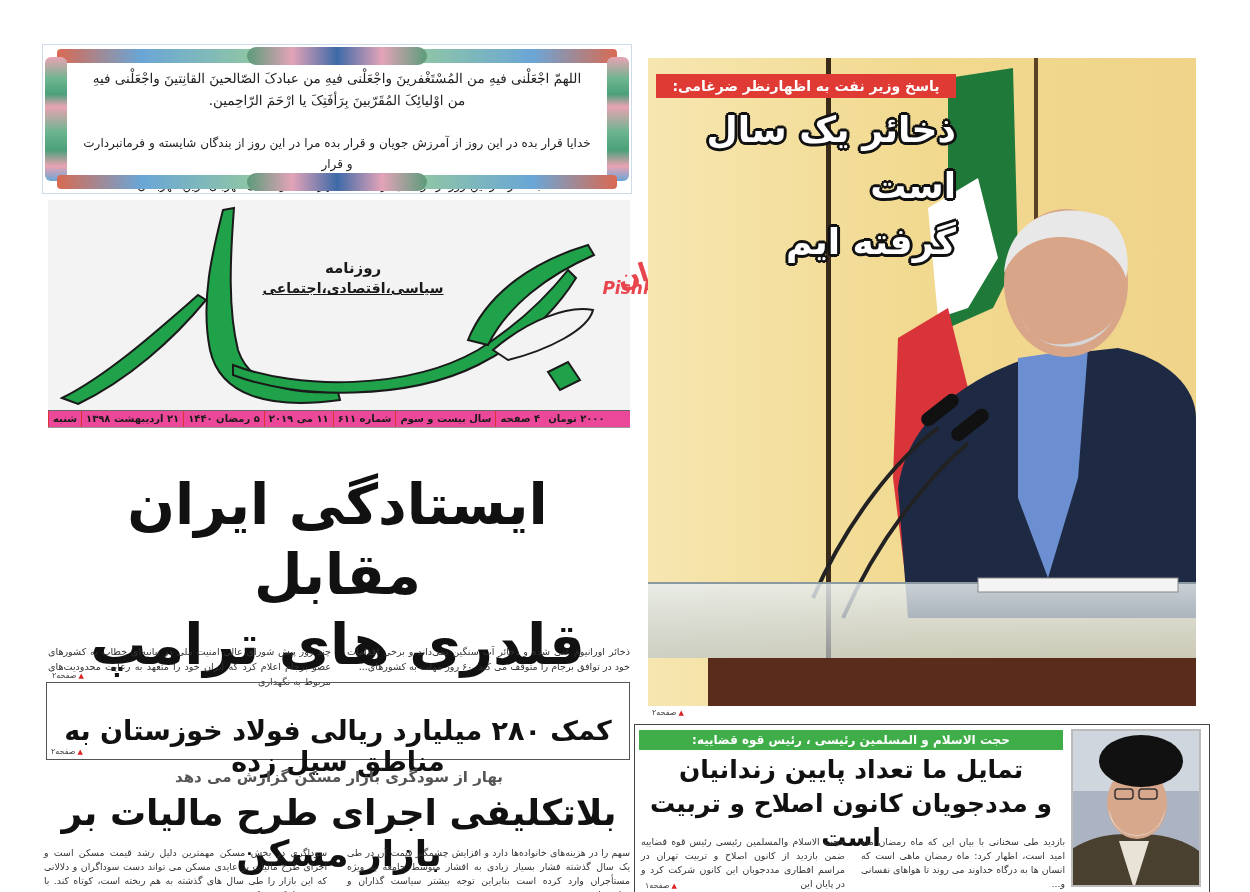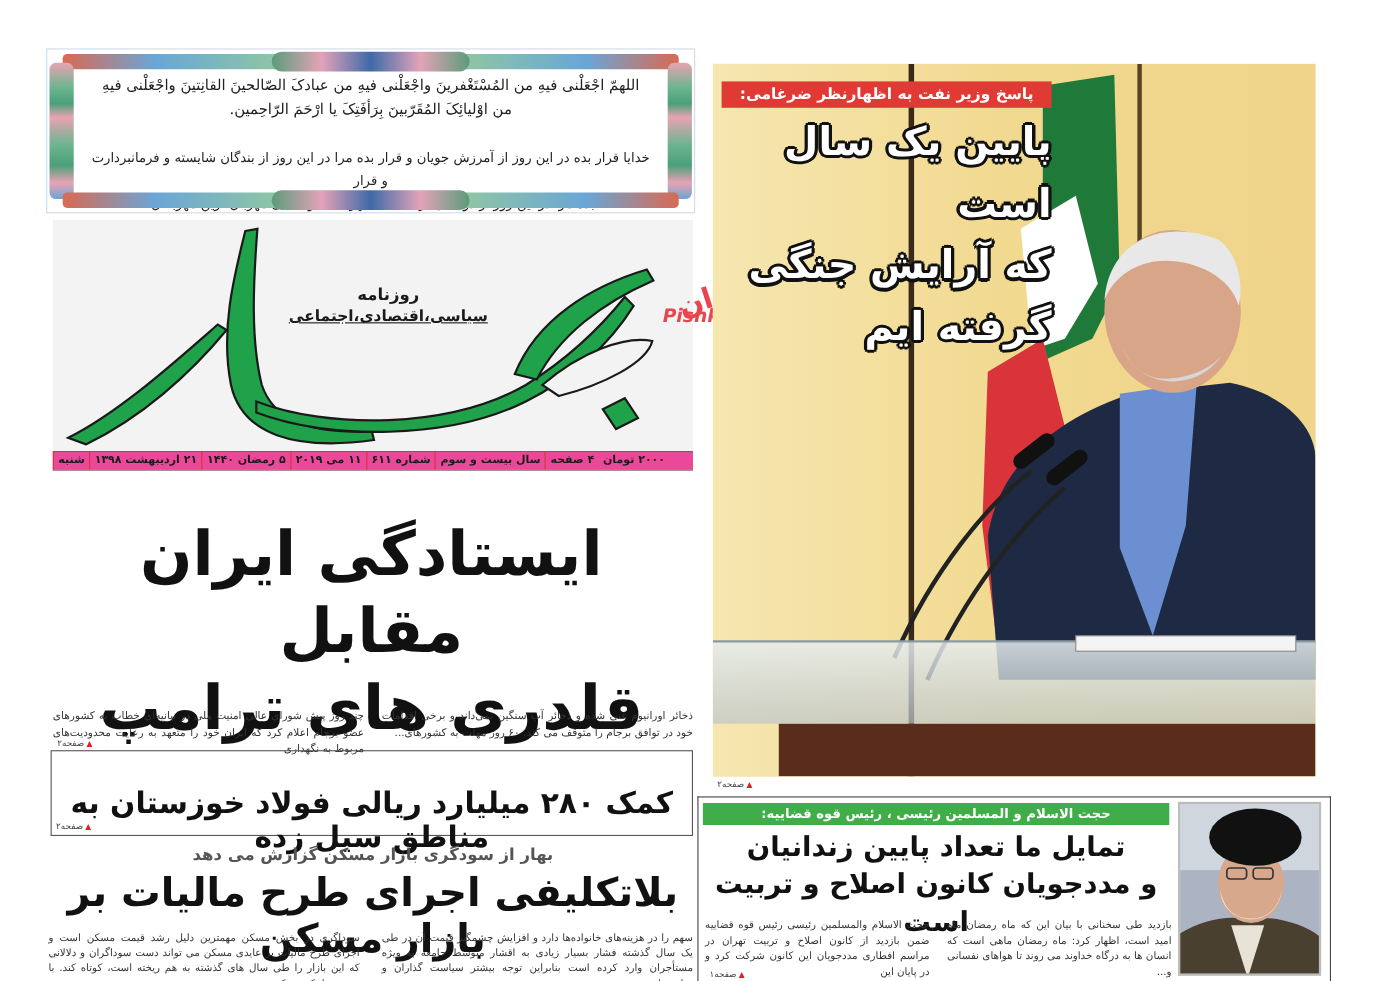--- a/index.html
+++ b/index.html
@@ -202,22 +202,21 @@
       <rect x="270" y="345" width="44" height="14" rx="7" fill="#111" transform="rotate(-38 292 352)"></rect>
       <rect x="300" y="360" width="44" height="14" rx="7" fill="#111" transform="rotate(-38 322 367)"></rect>
 
       <path d="M0 525 L 548 525 L 548 600 L 0 600 Z" fill="url(#glass)"></path>
       <path d="M0 525 L 548 525" stroke="#8a9aa0" stroke-width="2"></path>
       <rect x="330" y="520" width="200" height="14" fill="#f4f4f4" stroke="#888" stroke-width="1"></rect>
       <rect x="60" y="600" width="488" height="48" fill="#5a2c1c"></rect>
     </svg>
     <div class="red-kicker rtl">پاسخ وزیر نفت به اظهارنظر ضرغامی:</div>
     <div class="photo-headline rtl">
-      <div>پایین یک سال است</div>
-      <div>که آرایش جنگی</div>
+      <div>ذخائر یک سال است</div>
       <div>گرفته ایم</div>
     </div>
   </div>
   <div class="page-ref-abs pageref-photo rtl">صفحه۲</div>
 
   <div class="judiciary rtl">
     <div class="green-bar">حجت الاسلام و المسلمین رئیسی ، رئیس قوه قضاییه:</div>
     <div class="j-head">
       <div>تمایل ما تعداد پایین زندانیان</div>
       <div>و مددجویان کانون اصلاح و تربیت است</div>

